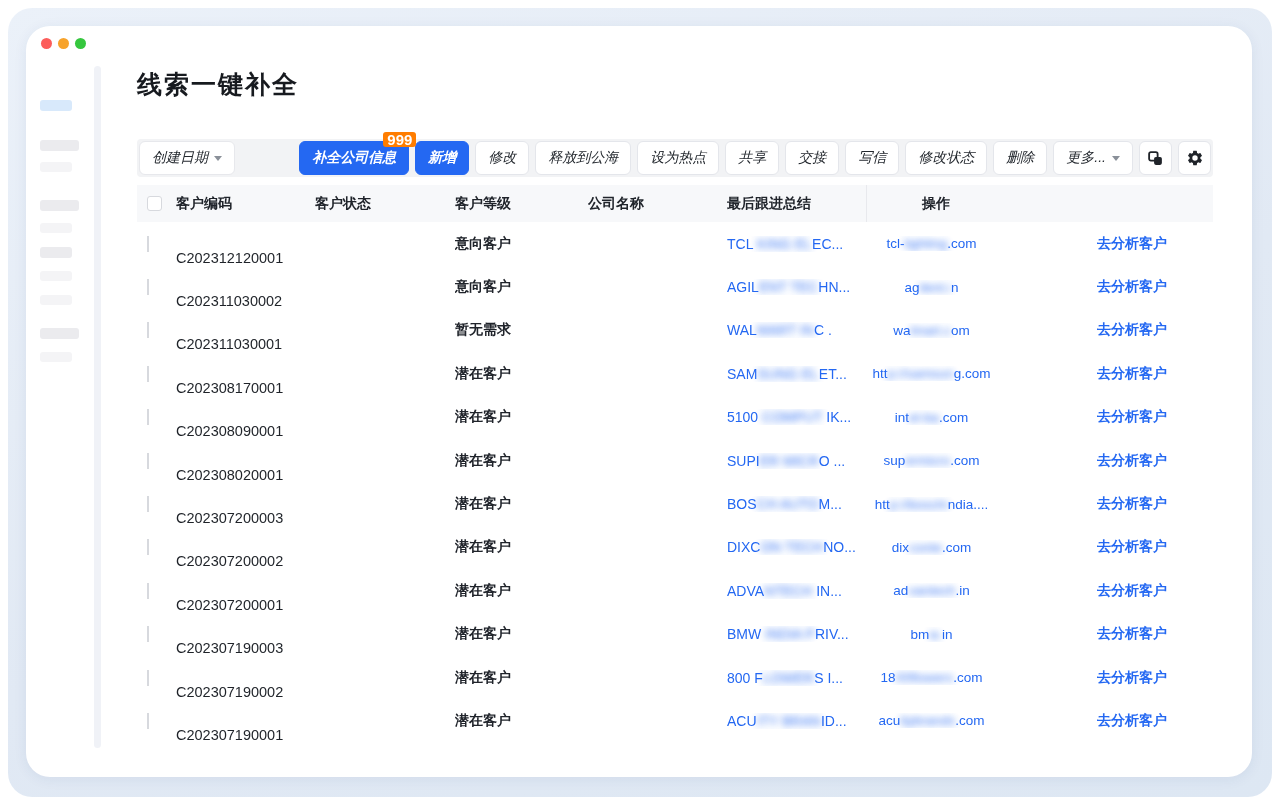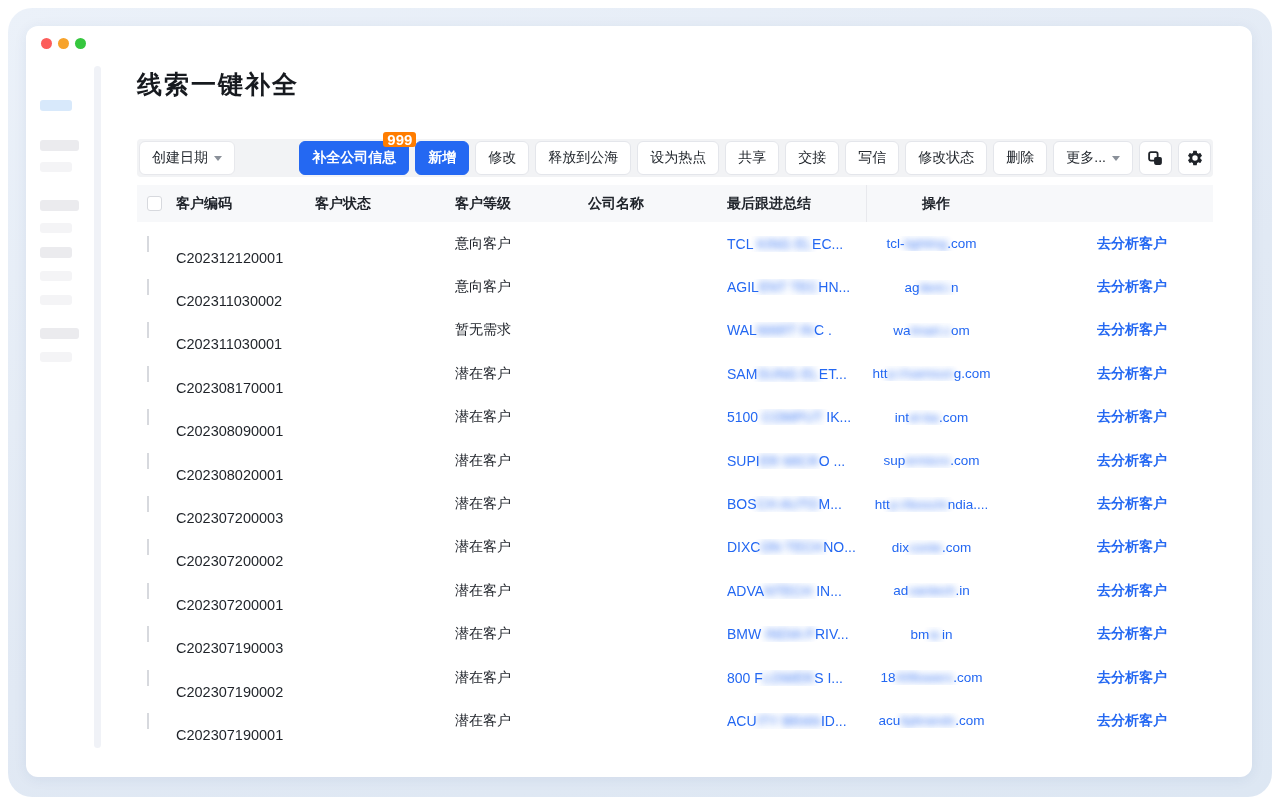--- a/index.html
+++ b/index.html
@@ -1,21 +1,21 @@
 <!DOCTYPE html>
 <html><head>
 <meta charset="utf-8">
 <style>
   * { margin:0; padding:0; box-sizing:border-box; }
   html,body { width:1280px; height:805px; background:#fff;
     font-family:"Liberation Sans","DejaVu Sans",sans-serif; color:#1f2329; }
   .frame { position:absolute; left:8px; top:8px; width:1264px; height:789px;
     border-radius:24px; background:linear-gradient(160deg,#ebf1f9 0%,#e1e9f4 55%,#dde7f3 100%); }
   .window { position:absolute; left:18px; top:18px; width:1226px; height:751px;
-    border-radius:12px; background:#fff; box-shadow:0 2px 14px rgba(30,60,110,.07); overflow:hidden; }
+    border-radius:24px; background:#fff; box-shadow:0 2px 14px rgba(30,60,110,.07); overflow:hidden; }
 
   
   .traffic { position:absolute; left:15px; top:12px; display:flex; gap:6px; }
   .dot { width:11px; height:11px; border-radius:50%; }
   .dot.r { background:#fc5d5b; } .dot.o { background:#f7a32b; } .dot.g { background:#35c73e; }
 
   
   .side-block { position:absolute; left:14px; border-radius:3px; }
   .sb-active { background:#d8e9fb; width:32px; height:11px; top:74px; }
   .sb-dark   { background:#ebebee; height:11px; }
@@ -26,21 +26,21 @@
   
   .main { position:absolute; left:111px; top:0; width:1076px; height:751px; }
   .page-title { position:absolute; left:0; top:42px; font-size:25px; font-weight:700;
     letter-spacing:2px; color:#171a1f; }
 
   
   .toolbar { position:absolute; left:0; top:113px; width:1076px; height:38px;
     background:#f2f3f5; border-radius:4px; display:flex; align-items:center; gap:6px; padding:0 2px; }
   .btn { height:34px; display:inline-flex; align-items:center; gap:6px; padding:0 12px;
     border-radius:6px; background:#fff; border:1px solid #e4e6eb; font-size:14px; color:#24292f;
-    cursor:pointer; white-space:nowrap; }
+    cursor:pointer; white-space:nowrap;font-style:italic; }
   .btn-primary { background:#2468f2; border-color:#2468f2; color:#fff; font-weight:600; }
   .filter-btn { margin-right:auto; border-color:#e7e8ec; }
   .caret { width:0; height:0; border-left:4.5px solid transparent; border-right:4.5px solid transparent;
     border-top:5px solid #8a9099; display:inline-block; }
   .badge-wrap { position:relative; }
   .badge { position:absolute; top:-9px; right:-7px; background:#ff7d00; color:#fff;
     font-size:15px; font-weight:700; line-height:15px; padding:0 4px; border-radius:3px; }
   .icon-btn { width:33px; padding:0; justify-content:center; }
   .icon-btn svg { display:block; }
 
@@ -48,21 +48,21 @@
   .grid { display:grid; grid-template-columns:39px 139px 140px 133px 139px 139px 139px 92px 116px;
     align-items:center; }
   .thead { position:absolute; left:0; top:159px; width:1076px; height:37px; background:#f7f8fa; }
   .th { font-size:14px; font-weight:700; color:#20242b; height:37px; display:flex; align-items:center;
     overflow:hidden; white-space:nowrap; }
   .th.op { justify-content:center; border-left:1px solid #e8e9ed; }
   .tbody { position:absolute; left:0; top:196px; width:1076px; }
   .row { height:43.4px; }
   .cell { font-size:14px; color:#24292f; overflow:hidden; white-space:nowrap; padding-right:8px; }
   .cell.code { font-size:14.5px; color:#1f2329;margin-top:28px; }
-  .cell.status { font-weight:400; color:#20242b; }
+  .cell.status { font-weight:700; color:#20242b; }
   .cell.blue { color:#2468f2; }
   .cell.site { font-size:13.5px;text-align:center; }
   .blurred { filter:blur(3.5px); opacity:.9; }
   .cell.action { text-align:left; padding-right:0; }
   .analyze { color:#2468f2; font-weight:700; font-size:14px; cursor:pointer; text-decoration:none; }
 
   .checkbox { width:15px; height:15px; border:1px solid #d7d9de; border-radius:3px; background:#fff;
     margin-left:10px; cursor:pointer; }
 </style>
 </head>

